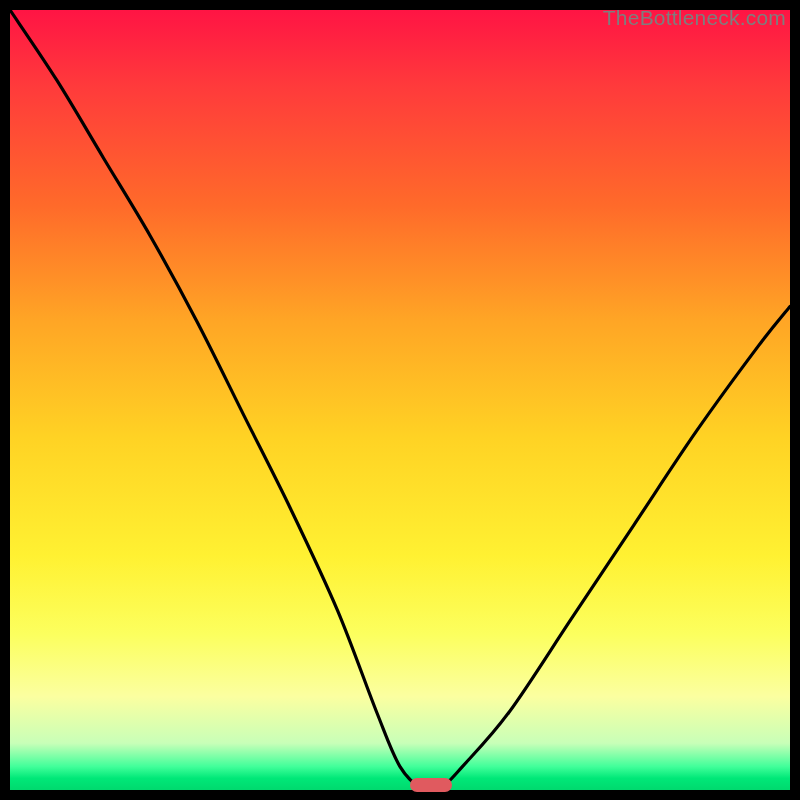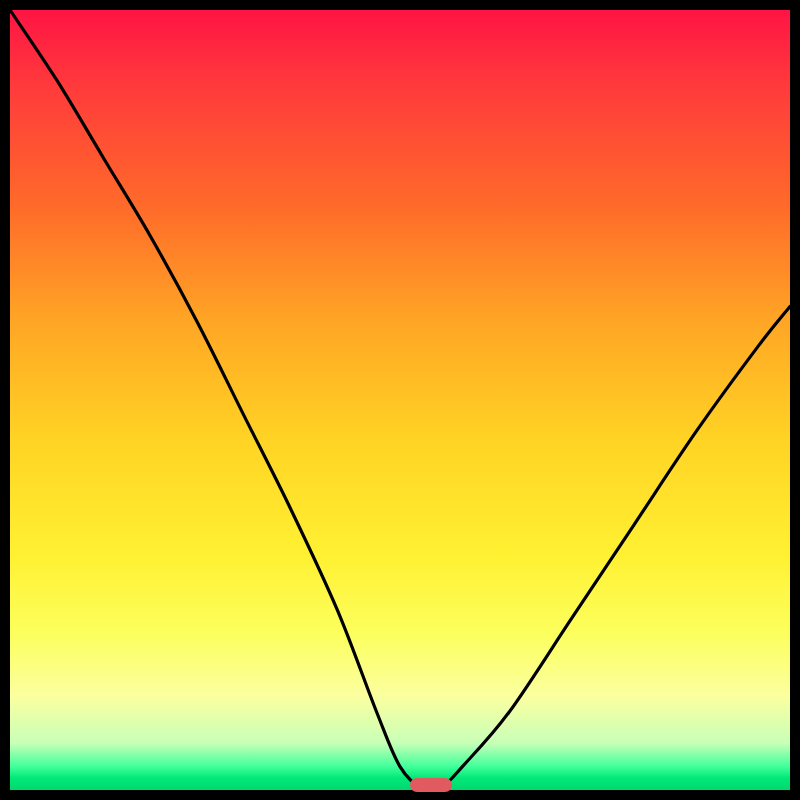--- a/index.html
+++ b/index.html
@@ -71,14 +71,15 @@
   <div class="plot-area">
 
     <svg class="curve-svg" viewBox="0 0 780 780" preserveAspectRatio="none">
       <path fill="none" stroke="#000" stroke-width="3.2" stroke-linecap="round" stroke-linejoin="round" d="M 0 0 C 7.8 11.699999999999989, 31.199999999999996 45.49999999999994, 46.8 70.19999999999993 C 62.4 94.89999999999992, 78 122.19999999999992, 93.6 148.19999999999993 C 109.19999999999999 174.19999999999996, 124.80000000000001 198.90000000000003, 140.4 226.20000000000005 C 156 253.50000000000006, 171.6 282.1, 187.2 312 C 202.79999999999998 341.9, 218.4 374.40000000000003, 234 405.6 C 249.6 436.8, 265.20000000000005 466.7, 280.8 499.2 C 296.4 531.7, 313.29999999999995 566.8000000000001, 327.59999999999997 600.6 C 341.9 634.4, 356.19999999999993 676, 366.59999999999997 702 C 377 728, 382.2 743.6, 390 756.6 C 397.8 769.6, 406.90000000000003 776.1, 413.40000000000003 780 C 419.90000000000003 783.9, 422.50000000000006 783.9, 429.00000000000006 780 C 435.50000000000006 776.1, 440.7 769.6, 452.4 756.6 C 464.09999999999997 743.6, 481 726.7, 499.2 702 C 517.4 677.3, 540.8000000000001 639.6, 561.6 608.4 C 582.4 577.1999999999999, 603.2 546, 624 514.8 C 644.8 483.59999999999997, 665.6 451.09999999999997, 686.4 421.2 C 707.1999999999999 391.3, 733.1999999999999 356.20000000000005, 748.8 335.40000000000003 C 764.4 314.6, 774.8 302.9, 780 296.4" id="curve-path"></path>
     </svg>
 
     <div class="marker" id="marker" style="left: 421.2px; top: 774.54px;"></div>
 
   </div>
 
+  <div class="watermark">TheBottleneck.com</div>
 
 </div>
 
 </body></html>

